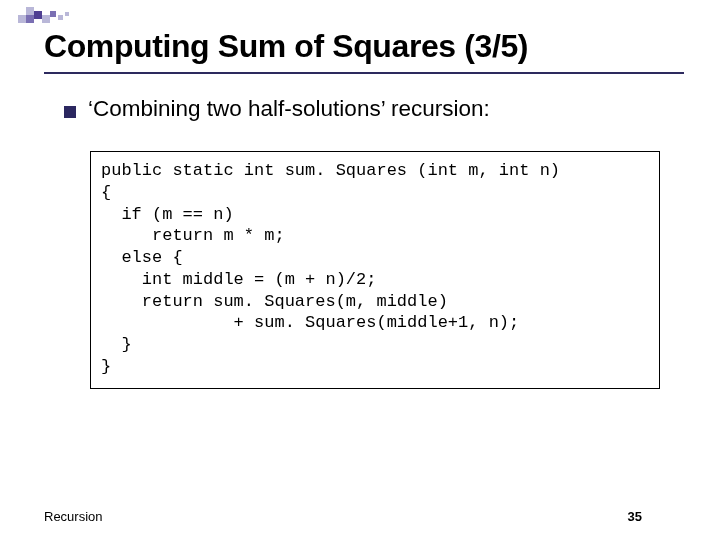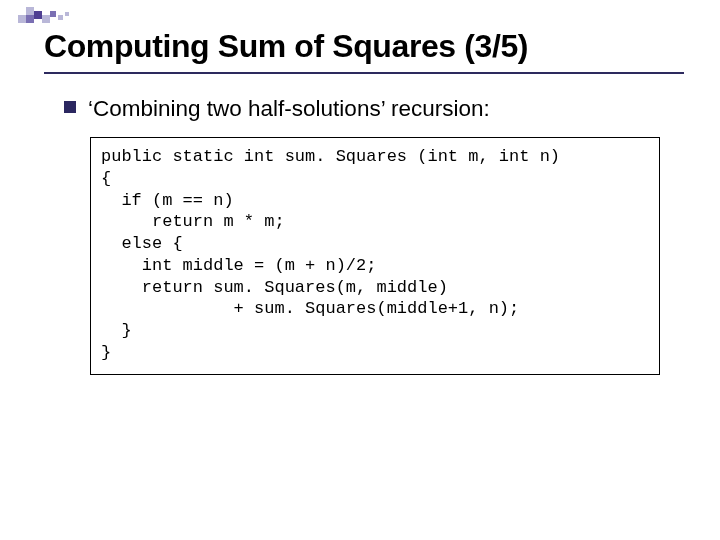--- a/index.html
+++ b/index.html
@@ -39,23 +39,23 @@
     margin: 4px 0 0 44px;
     width: 640px;
     height: 0;
     border-top: 2.5px solid #2d2a5e;
   }
   .body {
     padding: 20px 40px 0 64px;
   }
   .bullet-row {
     display: flex;
-    align-items: flex-start;
+    align-items: center;
     gap: 12px;
-    margin-bottom: 14px;
+    margin-bottom: 28px;
   }
   .sqbullet {
     width: 12px;
     height: 12px;
     background: #2b2760;
     margin-top: 7px;
     flex: 0 0 auto;
   }
   .bullet-text {
     font-size: 22.5px;
@@ -129,14 +129,18 @@
      return m * m;
   else {
     int middle = (m + n)/2;
     return sum. Squares(m, middle)
              + sum. Squares(middle+1, n);
   }
 }</div>
     </div>
   </div>
 
+  <div class="footer">
+    <span class="footer-left">Recursion</span>
+    <span class="footer-right">35</span>
+  </div>
 
 </div>
 
 </body></html>

